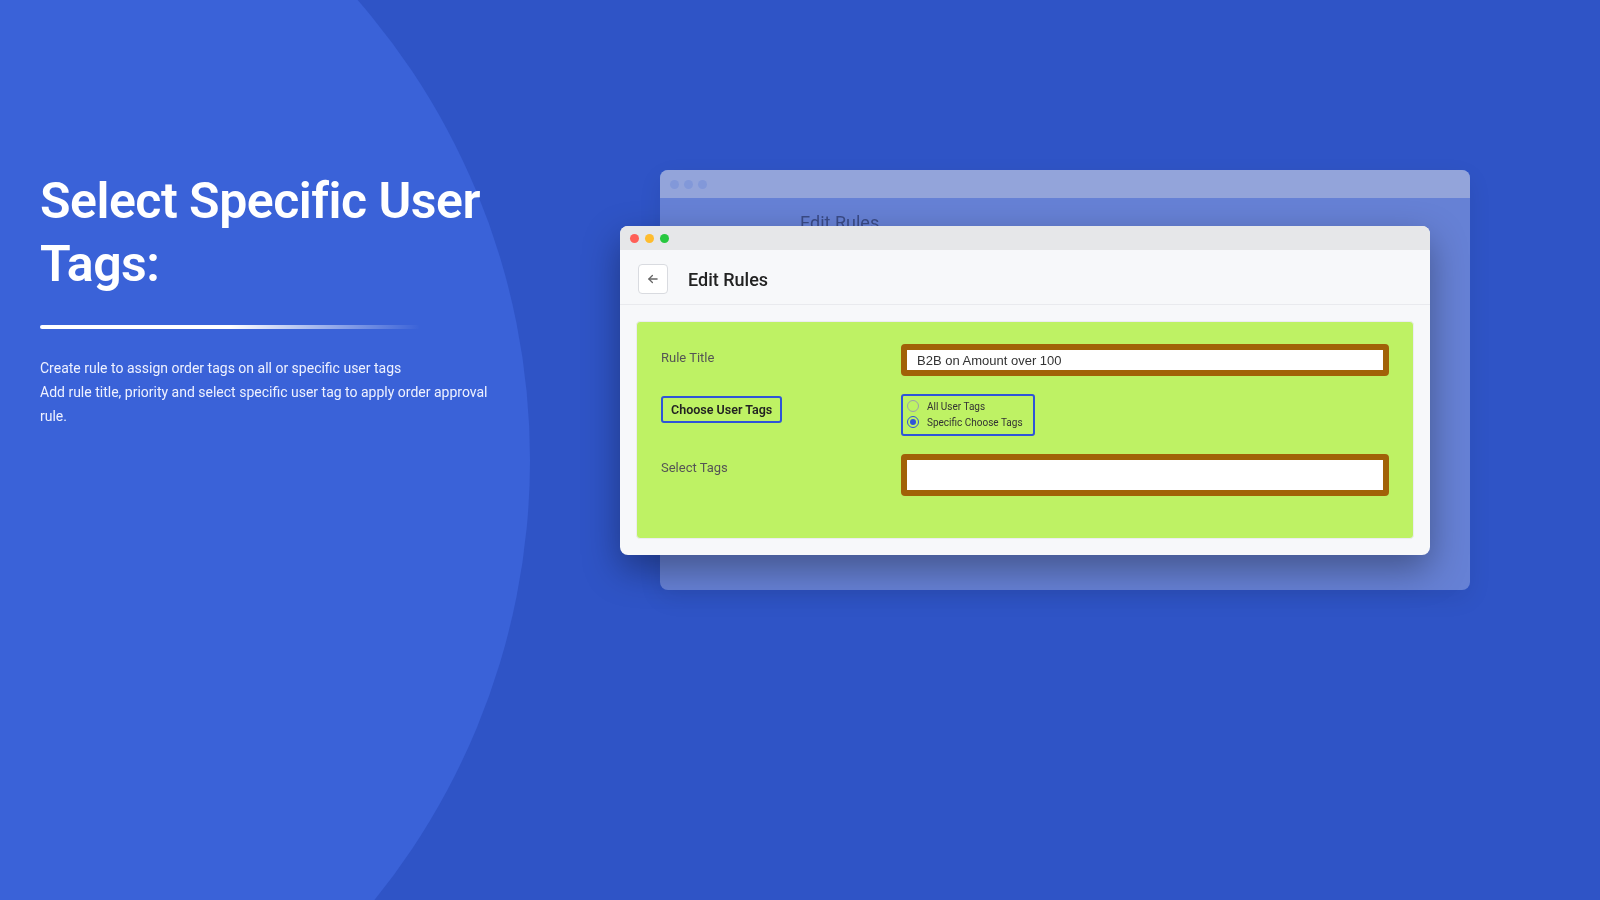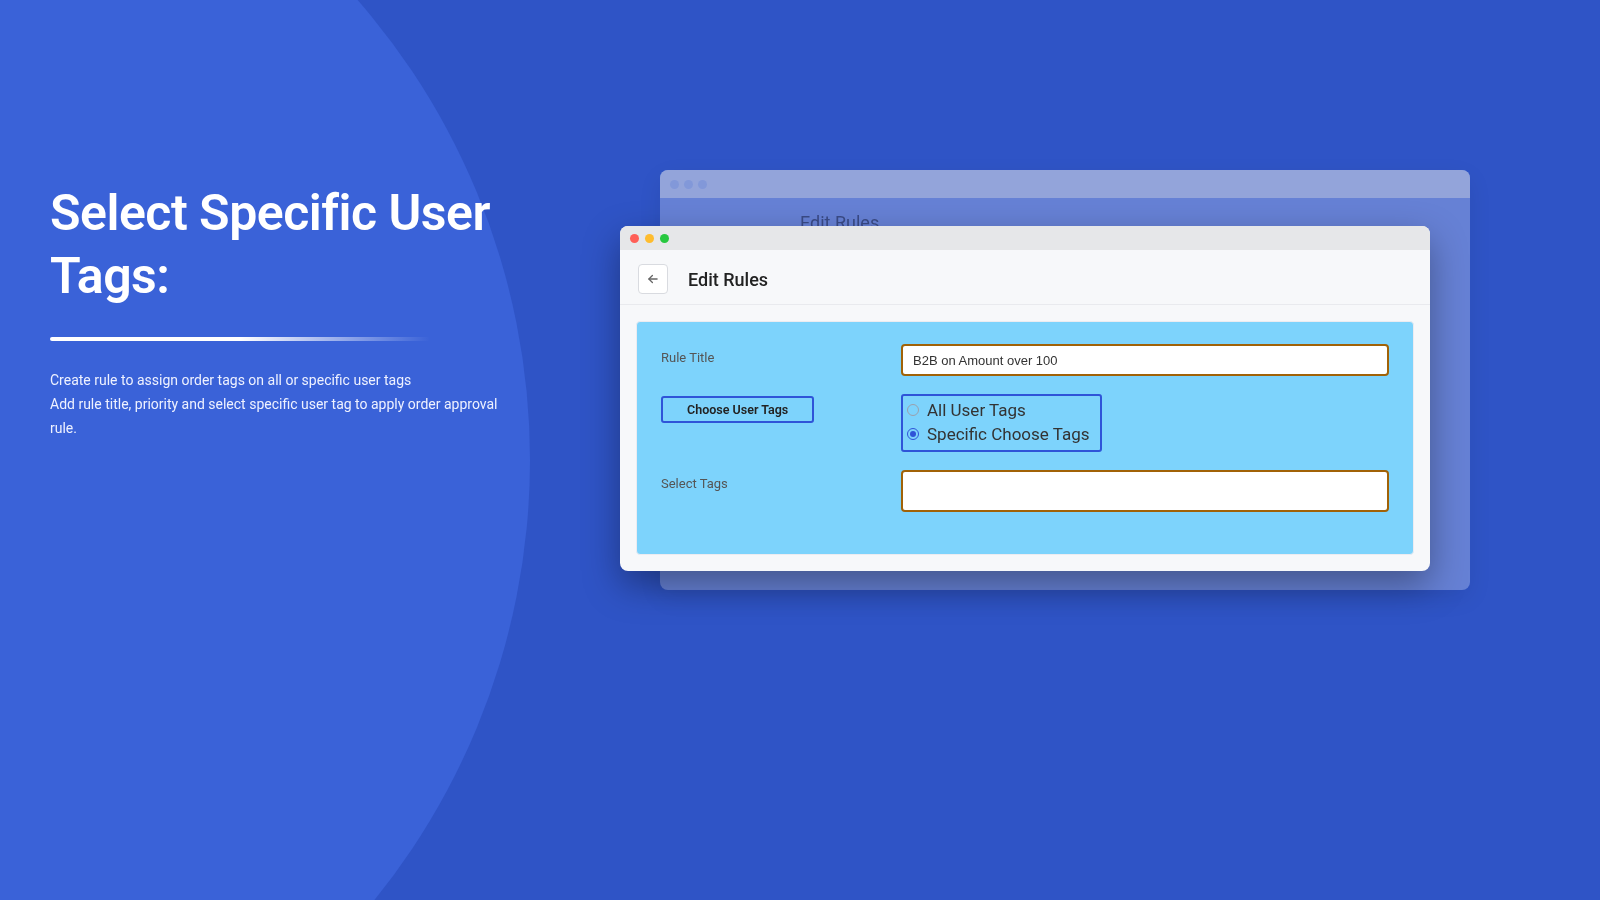--- a/index.html
+++ b/index.html
@@ -11,24 +11,23 @@
     position: absolute;
     width: 1400px; height: 1400px;
     border-radius: 50%;
     background: #3a62d8;
     left: -870px; top: -240px;
   }
 
   
   .left-text {
     position: absolute;
-    left: 50px; top: 170px;
+    left: 40px; top: 170px;
     width: 460px;
     color: #fff;
-    margin-top: 12px;
   }
   .left-text h1 {
     font-size: 50px;
     font-weight: 600;
     line-height: 1.25;
     letter-spacing: -0.5px;
   }
   .left-text .divider {
     margin-top: 30px;
     width: 380px; height: 4px;
@@ -73,36 +72,36 @@
     overflow: hidden;
   }
   .win .titlebar { height: 24px; background: #e6e7e9; display:flex; align-items:center; padding:0 10px; gap:6px; }
   .win .chrome { padding: 14px 18px 10px 18px; border-bottom:1px solid #e9eaee; display:flex; align-items:center; gap:20px; }
   .backbtn {
     width:30px; height:30px; border:1px solid #d9dbe0; border-radius:4px; background:#fff;
     display:flex; align-items:center; justify-content:center; color:#666; cursor:pointer;
   }
   .win h2 { font-size:18px; font-weight:500; color:#222; }
 
-  .panel { margin:16px; background:#7dd3fc; border:1px solid #ececf1; border-radius:4px; padding:22px 24px 26px 24px; }
+  .panel { margin:16px; background:#bef264; border:1px solid #ececf1; border-radius:4px; padding:22px 24px 26px 24px; }
 
   .row { display:flex; align-items:flex-start; margin-bottom:18px; }
   .row .lab { width:240px; font-size:13px; color:#555; padding-top:6px; }
   .row .ctl { flex:1; }
 
   .tfield {
-    width:100%; height:32px; border:2px solid #a16207; border-radius:4px; padding:0 10px;
+    width:100%; height:32px; border:6px solid #a16207; border-radius:4px; padding:0 10px;
     font-size:13px; color:#333; background:#fff;
   }
   .tfield.tall { height:42px; }
 
-  .hl { border:2px solid #2f54d8; border-radius:3px; padding:4px 24px; display:inline-block; font-weight:600; font-size:12.5px; color:#222; }
+  .hl { border:2px solid #2f54d8; border-radius:3px; padding:4px 8px; display:inline-block; font-weight:600; font-size:12.5px; color:#222; }
 
   .radio-group { border:2px solid #2f54d8; border-radius:3px; padding:2px 10px 4px 4px; display:inline-block; }
-  .radio-line { display:flex; align-items:center; gap:8px; font-size:17px; color:#333; padding:2px 0; }
+  .radio-line { display:flex; align-items:center; gap:8px; font-size:10px; color:#333; padding:2px 0; }
   .rdot { width:12px; height:12px; border-radius:50%; border:1.5px solid #9aa0ad; display:inline-block; position:relative; }
   .rdot.sel { border-color:#2f54d8; }
   .rdot.sel::after { content:""; position:absolute; inset:2px; border-radius:50%; background:#2f54d8; }
 
   .helper { font-size:12px; color:#6a6f79; margin-top:6px; }
 
   .arrow-svg{width:14px;height:14px;}
 </style>
 </head>
 <body>

